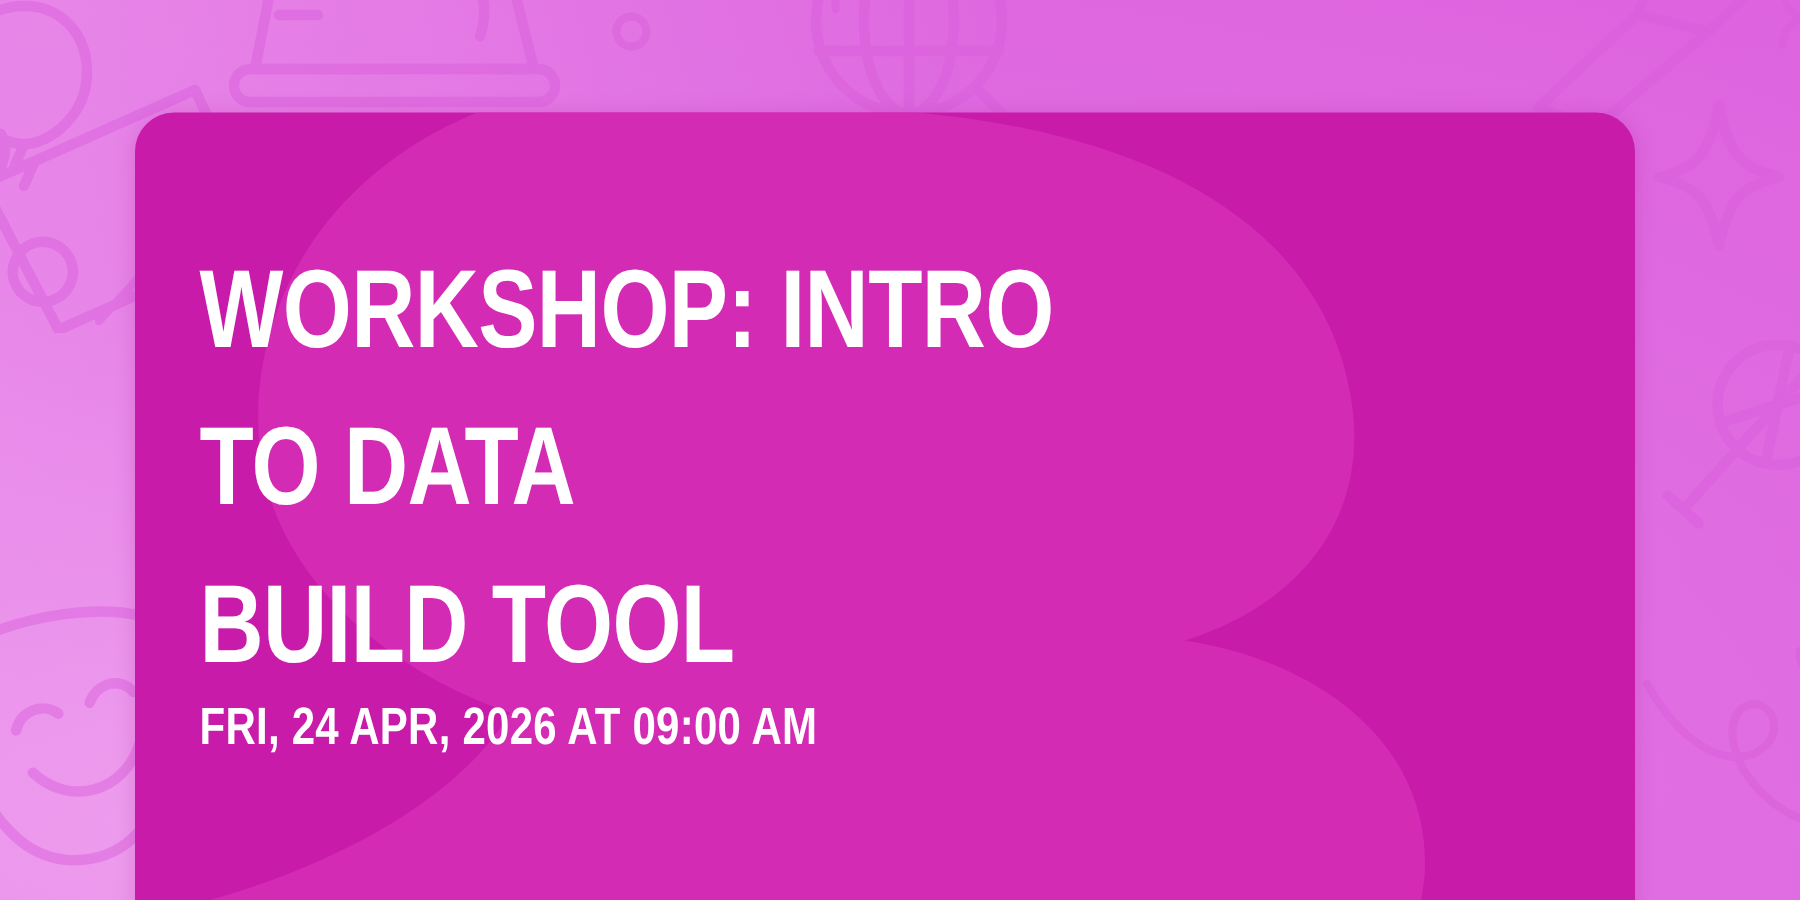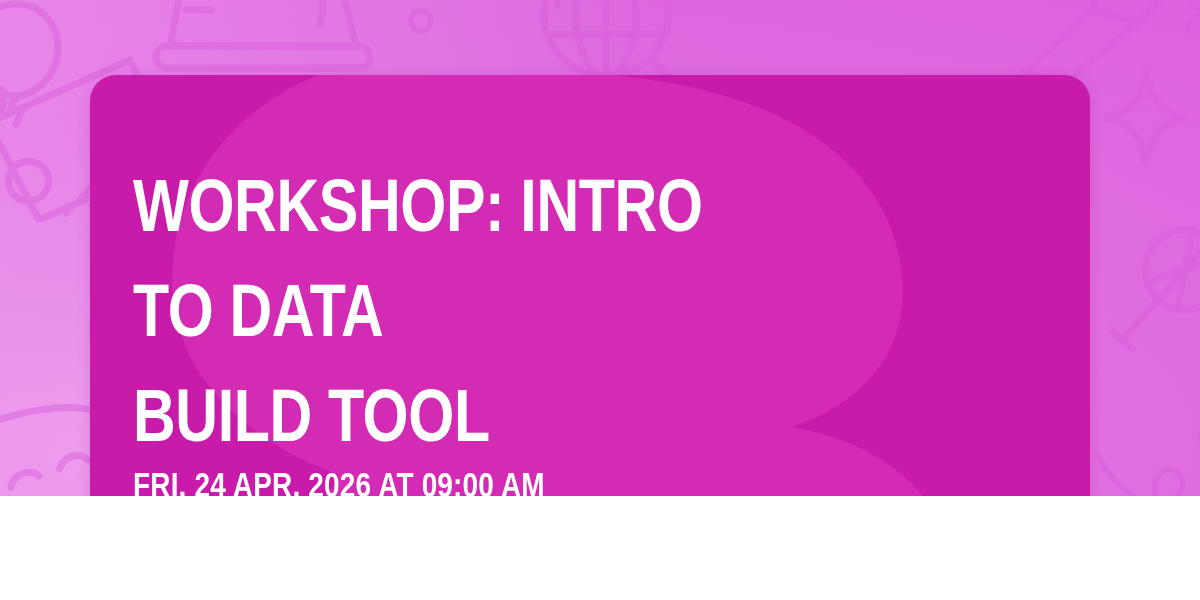--- a/index.html
+++ b/index.html
@@ -4,21 +4,21 @@
 <style>
   html, body {
     margin: 0;
     padding: 0;
     background: #ffffff;
   }
 
   #poster {
     position: relative;
     width: 1200px;
-    height: 496px;
+    height: 600px;
     overflow: hidden;
     font-family: "Liberation Sans", "DejaVu Sans", sans-serif;
     background: #86efac;
   }
 
   
   .bg-base {
     position: absolute;
     inset: 0;
     background:

